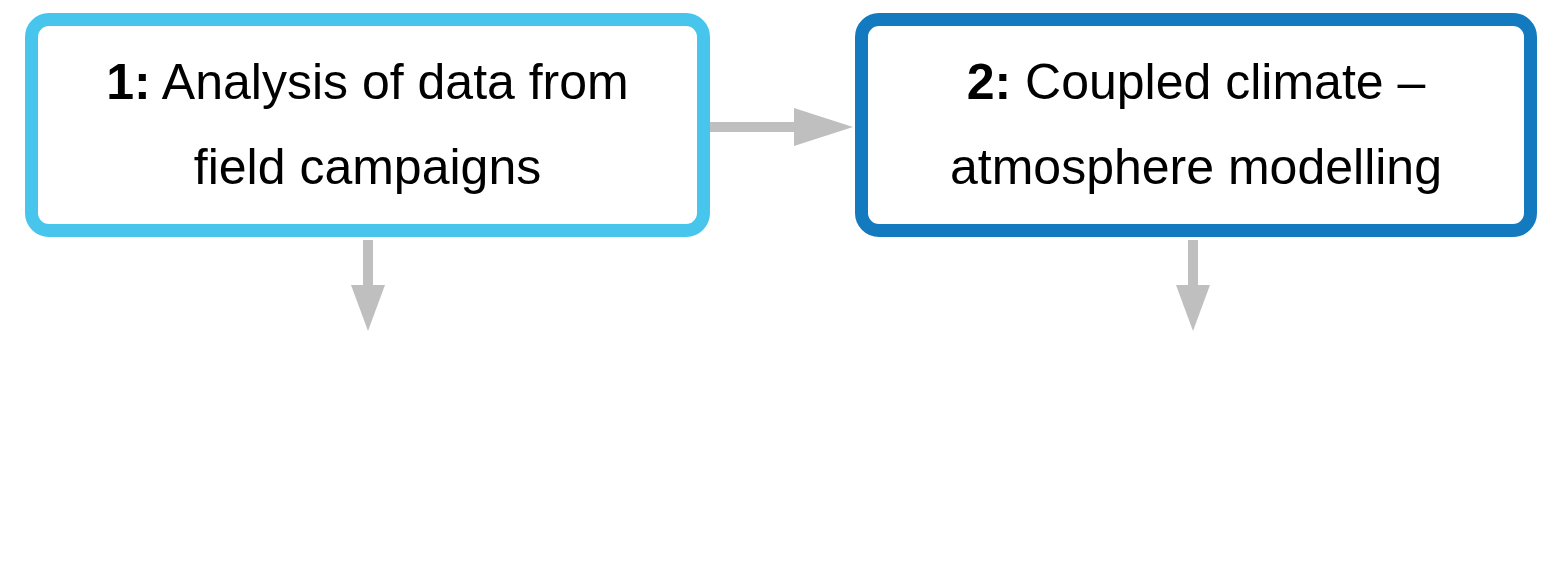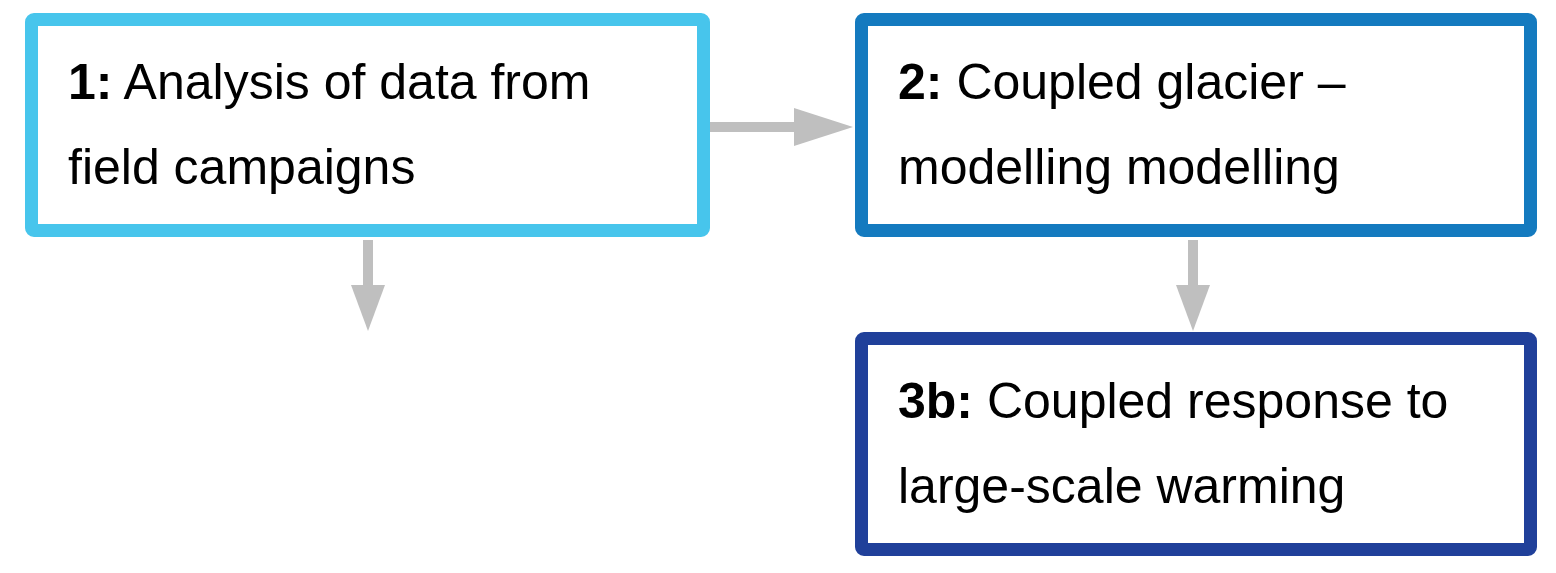--- a/index.html
+++ b/index.html
@@ -16,25 +16,26 @@
     width: 1556px;
     height: 573px;
     background: #ffffff;
   }
   .box {
     position: absolute;
     width: 685px;
     height: 224px;
     box-sizing: border-box;
     border: 13px solid #000;
-    border-radius: 9px;
+    border-radius: 24px;
     background: #ffffff;
     display: flex;
     align-items: center;
     justify-content: center;
+    text-align: center;
     font-size: 50px;
     line-height: 85px;
     color: #000000;
     padding: 0 30px;
   }
   .box .prefix { font-weight: 700; }
   .box-1  { left: 25px;  top: 13px;  }
   .box-2  { left: 855px; top: 13px;  width: 682px; }
   .box-3a { left: 25px;  top: 332px; }
   .box-3b { left: 855px; top: 332px; width: 682px; }
@@ -64,31 +65,25 @@
   <div class="box box-1" style="border-color: rgb(71, 197, 236); color: rgb(0, 0, 0);">
     <div>
       <span class="prefix">1:</span>
       <span>Analysis of data from field campaigns</span>
     </div>
   </div>
 
   <div class="box box-2" style="border-color: rgb(20, 122, 191); color: rgb(0, 0, 0);">
     <div>
       <span class="prefix">2:</span>
-      <span>Coupled glacier – modelling modelling</span>
+      <span>Coupled climate – atmosphere modelling</span>
     </div>
   </div>
 
 
-  <div class="box box-3b" style="border-color: rgb(32, 64, 154); color: rgb(0, 0, 0);">
-    <div>
-      <span class="prefix">3b:</span>
-      <span>Coupled response to large-scale warming</span>
-    </div>
-  </div>
 
   <div class="arrow arrow-right" style="color: rgb(191, 191, 191);">
     <svg width="145" height="44" viewBox="0 0 145 44" xmlns="http://www.w3.org/2000/svg">
       <rect x="0" y="17" width="87" height="10" fill="currentColor"></rect>
       <polygon points="84,3 84,41 143,22" fill="currentColor"></polygon>
     </svg>
   </div>
 
   <div class="arrow arrow-down-1" style="color: rgb(191, 191, 191);">
     <svg width="36" height="92" viewBox="0 0 36 92" xmlns="http://www.w3.org/2000/svg">

